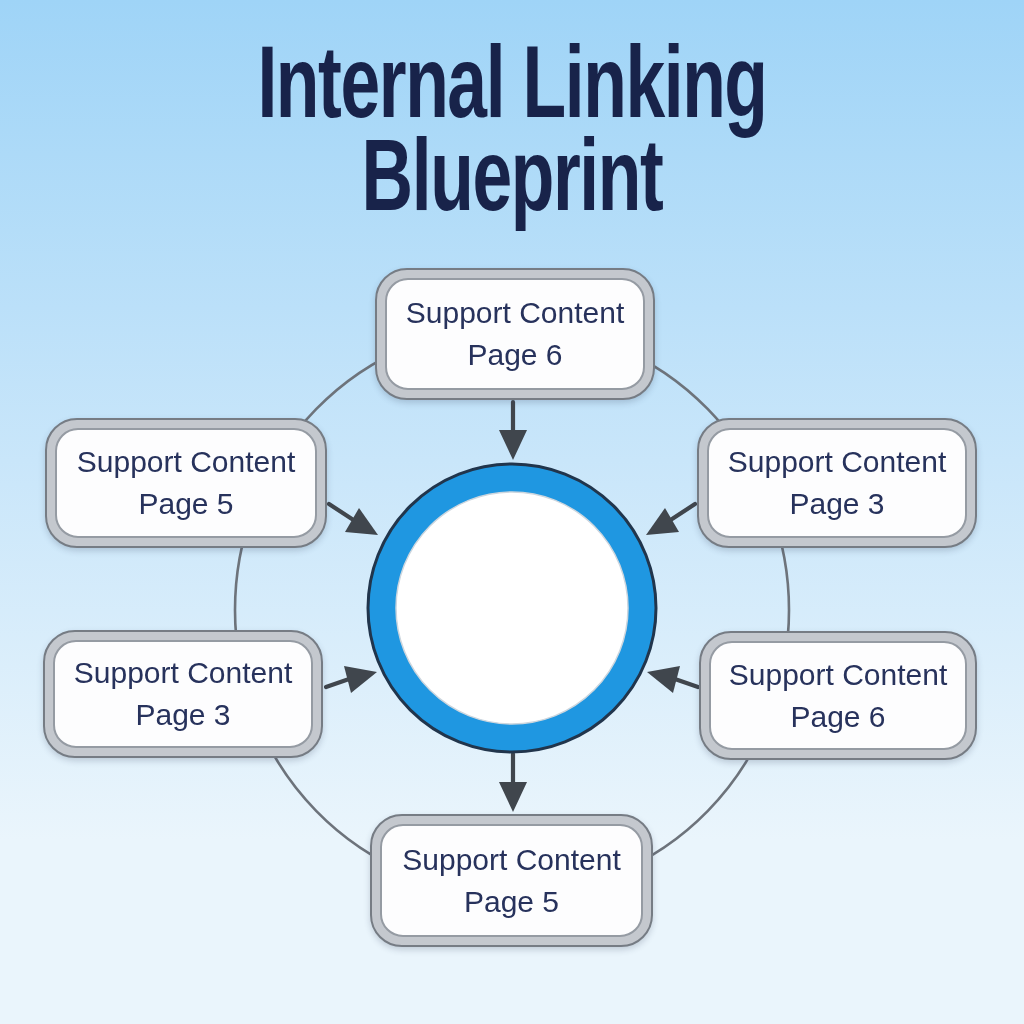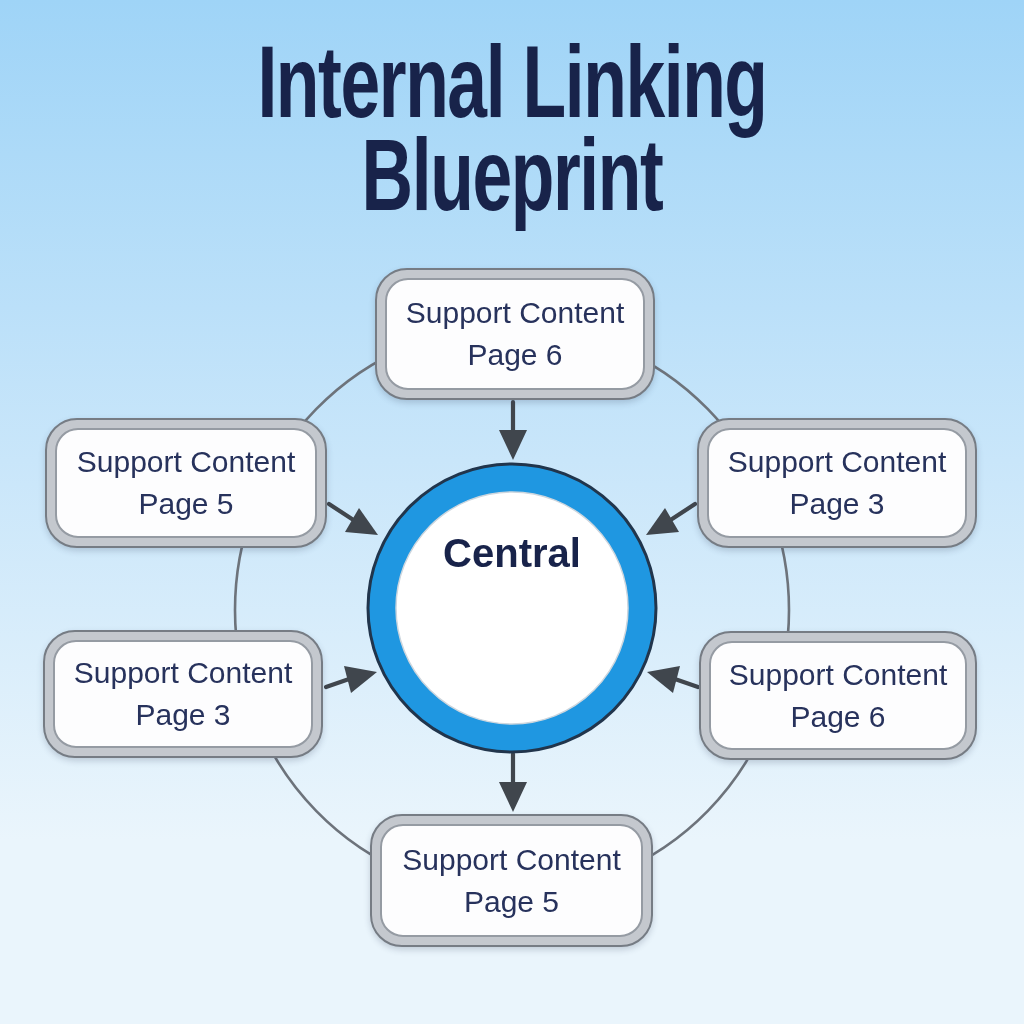--- a/index.html
+++ b/index.html
@@ -168,16 +168,15 @@
   </div>
 
   <div class="node node-top-left">
     <div class="node-panel">
       <span>Support Content</span>
       <span>Page 5</span>
     </div>
   </div>
 
   <div class="hub-label">
-    <span class="line">Central</span>
   </div>
 
 </div>
 
 </body></html>

